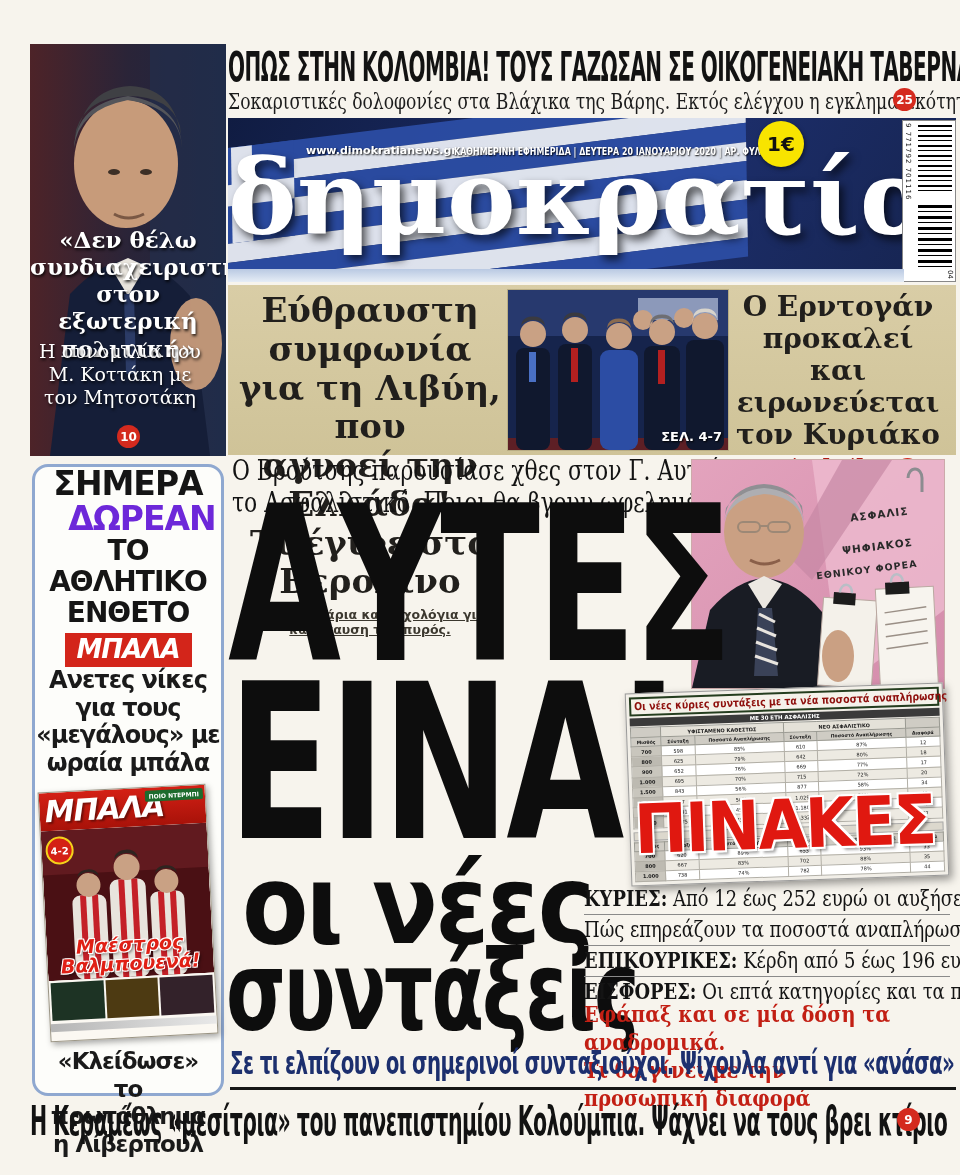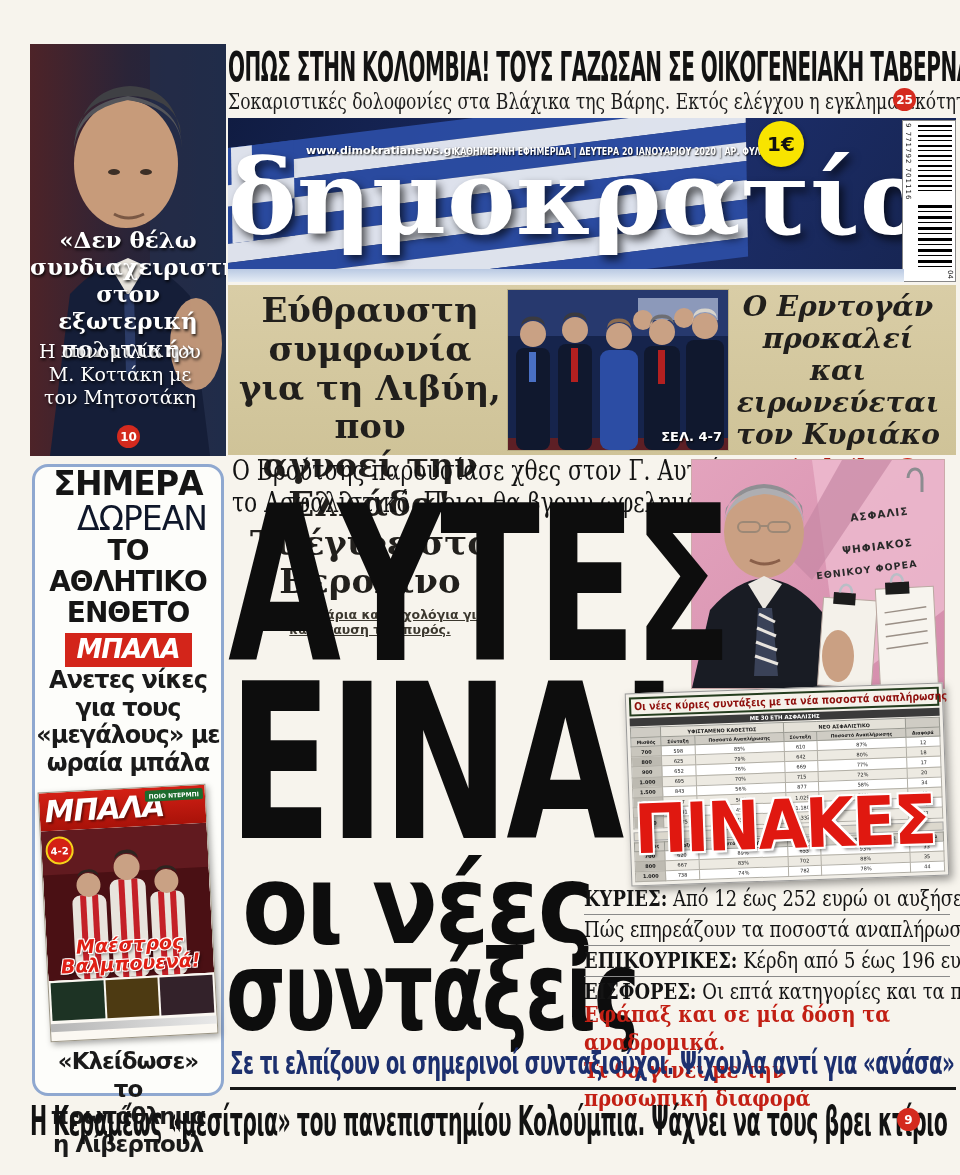--- a/index.html
+++ b/index.html
@@ -38,35 +38,35 @@
       background:repeating-linear-gradient(180deg,#000 0 3px,#fff 3px 6px,#000 6px 7px,#fff 7px 11px);}
   .barcode .bcnum{position:absolute;left:1px;top:2px;font-size:7px;color:#111;writing-mode:vertical-rl;letter-spacing:1px;}
   .barcode .bcside{position:absolute;right:1px;bottom:2px;font-size:7px;color:#111;writing-mode:vertical-rl;}
   
   .beige{left:228px;top:285px;width:728px;height:170px;background:linear-gradient(#d9cda6,#cfc398);}
   .libya{left:8px;top:6px;width:268px;text-align:center;}
   .libya-h{font-weight:700;font-size:34px;line-height:1.14;color:#211f1c;}
   .libya-s{margin-top:6px;font-size:12.5px;font-weight:bold;color:#3c382f;text-decoration:underline;}
   .leaders{left:280px;top:5px;width:220px;height:160px;box-shadow:0 0 0 1px #b9ad84;}
   .sel-label{right:6px;bottom:6px;color:#fff;font-weight:900;font-size:13px;text-shadow:1px 1px 2px #000;}
-  .erdogan{left:504px;top:6px;width:212px;text-align:center;font-style:italic;}
+  .erdogan{left:504px;top:6px;width:212px;text-align:center;}
   .erdogan-h{font-weight:700;font-size:28px;line-height:1.14;color:#211f1c;}
   .erdogan-s{margin-top:5px;font-size:12.5px;font-weight:bold;color:#b01a12;}
   
   .portrait{left:30px;top:44px;width:196px;height:412px;overflow:hidden;}
   .quote{left:0;top:182px;width:196px;text-align:center;color:#fff;font-weight:700;font-size:23px;
          line-height:1.18;font-family:"DejaVu Serif",serif;text-shadow:1px 2px 3px rgba(0,0,0,.85);}
   .byline{left:0;top:296px;width:180px;text-align:center;color:#fff;font-size:19px;line-height:1.2;
           font-family:"DejaVu Serif",serif;text-shadow:1px 2px 3px rgba(0,0,0,.85);}
   .badge-portrait{left:87px;top:381px;}
   
   .sidebar{left:32px;top:464px;width:192px;height:632px;background:#fdfdfa;border:3px solid #8fa8d0;
            border-radius:16px;text-align:center;box-sizing:border-box;}
   .sb1{font-size:33px;font-weight:900;letter-spacing:-1px;color:#151515;line-height:1.05;}
-  .sb2{font-size:33px;font-weight:400;letter-spacing:-1px;color:#0f172a;line-height:1.05;margin-left:28px;}
+  .sb2{font-size:33px;font-weight:700;letter-spacing:-1px;color:#6d28d9;line-height:1.05;margin-left:28px;}
   .sb3,.sb4{font-size:28px;font-weight:900;letter-spacing:-1px;color:#151515;line-height:1.1;}
   .sb-badge{display:inline-block;background:#d3251a;color:#fff;font-weight:900;font-style:italic;
             font-size:26px;padding:1px 12px 3px;margin-top:4px;letter-spacing:-1px;}
   .sb-promo{font-size:24px;font-weight:700;line-height:1.16;color:#1a1a1a;letter-spacing:-1px;}
   .insert{position:relative;width:166px;height:248px;margin:10px auto 0;transform:rotate(-3deg);
           background:#fbf8f2;border:1px solid #9a9484;box-shadow:2px 3px 6px rgba(0,0,0,.35);overflow:hidden;}
   .ins-mast{position:relative;height:38px;background:linear-gradient(#d42015,#a81209);}
   .ins-logo{position:absolute;left:5px;top:1px;color:#fff;font-weight:900;font-style:italic;font-size:30px;
             letter-spacing:-1px;text-shadow:2px 2px 2px rgba(0,0,0,.4);}
   .ins-derby{position:absolute;right:2px;top:3px;background:#1d6b2d;color:#fff;font-size:6px;font-weight:bold;

